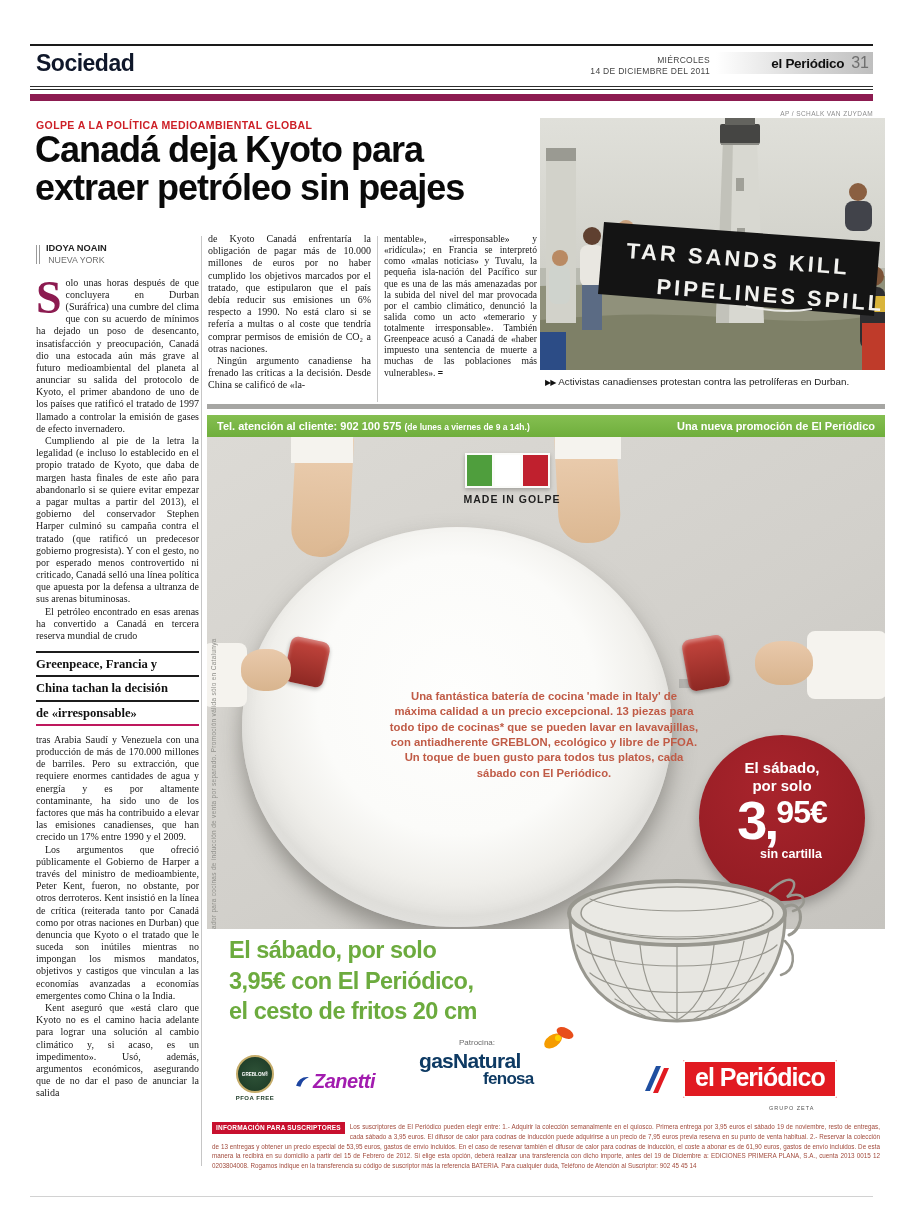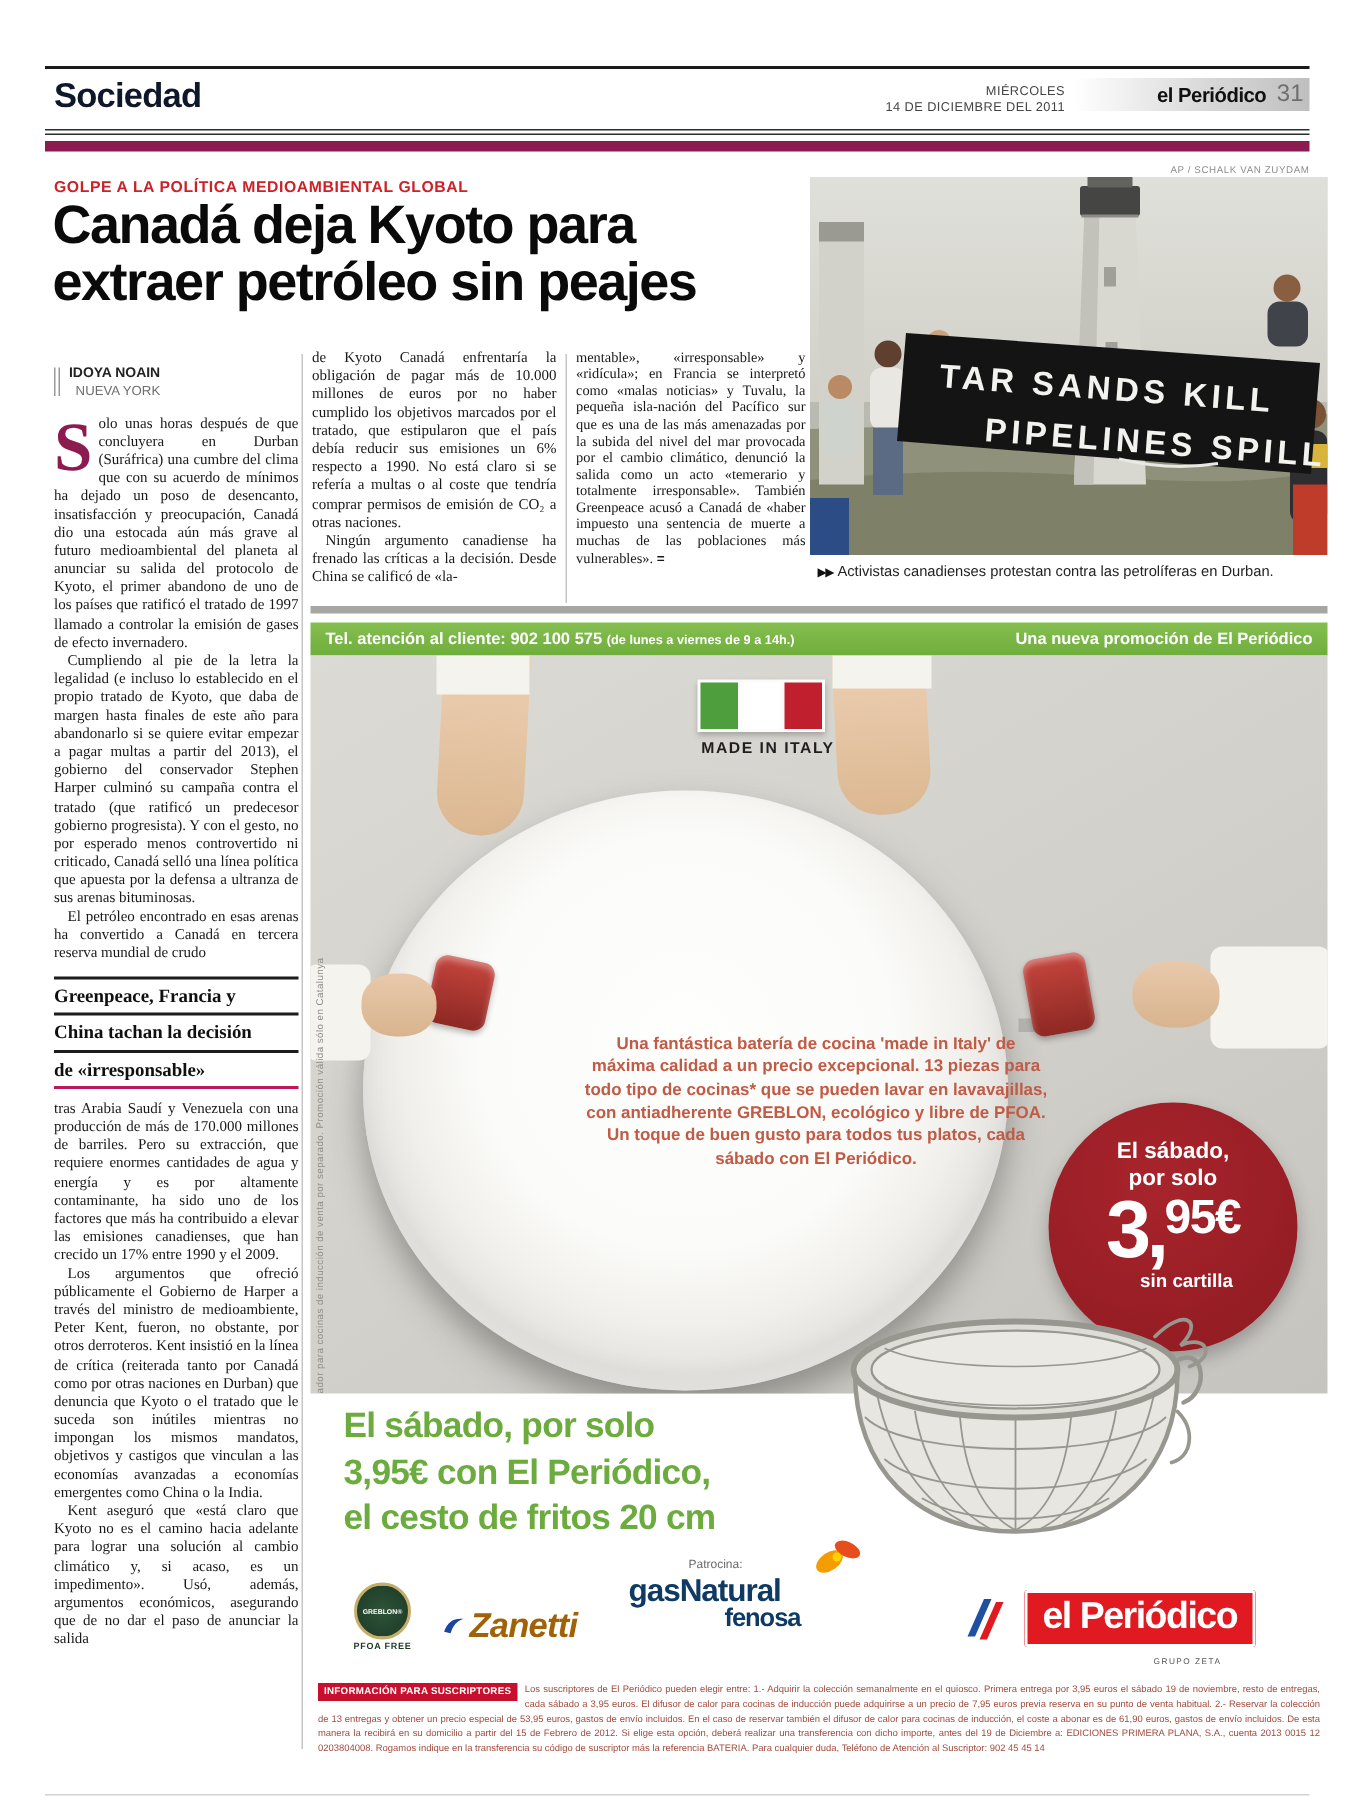--- a/index.html
+++ b/index.html
@@ -30,21 +30,21 @@
   .vrule1{left:201px;top:236px;height:930px;}
   .vrule2{left:377px;top:236px;height:166px;}
 
   .col{text-align:justify;}
   .col1{left:36px;top:232px;width:163px;}
   .col2{left:208px;top:233px;width:163px;}
   .col3{left:384px;top:233px;width:153px;}
 
   .standfirst{font-size:14.5px;line-height:1.2;color:#161616;letter-spacing:-0.2px;text-align:left;}
   .bullet{display:inline-block;width:5px;height:5px;border:3px solid #cd2027;border-radius:50%;margin-right:3px;vertical-align:1px;}
-  .byline{margin-top:11px;display:flex;align-items:center;text-align:right;}
+  .byline{margin-top:11px;display:flex;align-items:center;text-align:center;}
   .byline-mark{width:2px;height:19px;border-left:1px solid #999;border-right:1px solid #999;margin-right:6px;}
   .byline-name{font-size:9.3px;font-weight:bold;color:#222;line-height:1.25;}
   .byline-place{font-size:8.8px;color:#6e6e6e;line-height:1.25;}
 
   .bodytext{font-family:"Liberation Serif",serif;font-size:10px;line-height:1.22;color:#181818;margin-top:11px;}
   .bodytext p{margin:0;text-indent:9px;}
   .bodytext p.first{text-indent:0;}
   .dropcap{float:left;font-family:"Liberation Serif",serif;font-size:46px;line-height:0.78;font-weight:bold;
            color:#8c1b50;margin:3px 4px 0 0;}
   .col3txt{font-size:9.6px;line-height:1.16;margin-top:0;}
@@ -107,21 +107,21 @@
   .offer{position:absolute;left:22px;top:520px;font-size:23.5px;font-weight:bold;color:#6cab3e;
          line-height:1.3;letter-spacing:-0.5px;z-index:8;}
 
   .greblon{position:absolute;left:16px;top:640px;width:64px;text-align:center;z-index:8;}
   .greblon-circle{width:34px;height:34px;margin:0 auto;border-radius:50%;border:2px solid #c6ad6b;
                   background:radial-gradient(#2f5338,#1b3925);color:#fff;font-size:4.6px;font-weight:bold;
                   display:flex;align-items:center;justify-content:center;}
   .greblon-foot{margin-top:2px;font-size:6px;font-weight:bold;color:#1b3925;letter-spacing:0.5px;}
 
   .zanetti{position:absolute;left:88px;top:655px;display:flex;align-items:center;gap:3px;z-index:8;}
-  .zanetti-word{color:#a16207;font-weight:bold;font-style:italic;font-size:23px;letter-spacing:-0.5px;}
+  .zanetti-word{color:#a21caf;font-weight:bold;font-style:italic;font-size:20px;letter-spacing:-0.5px;}
 
   .patrocina{position:absolute;left:252px;top:623px;font-size:8px;color:#6b6b6b;z-index:8;}
   .gasnatural{position:absolute;left:212px;top:636px;color:#0e3a63;font-weight:bold;z-index:8;line-height:0.95;}
   .gn1{font-size:21px;letter-spacing:-0.7px;}
   .gn2{font-size:17px;letter-spacing:-0.7px;padding-left:64px;}
   .butterfly{position:absolute;left:332px;top:606px;z-index:8;}
 
   .ep-logo{position:absolute;left:432px;top:645px;display:flex;align-items:center;gap:6px;z-index:8;}
   .ep-icon{width:38px;height:38px;background:#ffffff;}
   .ep-red{background:#e11a21;color:#fff;font-weight:bold;font-size:25px;letter-spacing:-1px;
@@ -283,21 +283,21 @@
       <div class="hand" style="left:34px;top:212px;width:50px;height:42px;"></div>
       <div class="handle" style="left:478px;top:200px;width:42px;height:52px;transform:rotate(-10deg);"></div>
       <div class="sleeve" style="left:600px;top:194px;width:80px;height:68px;"></div>
       <div class="hand" style="left:548px;top:204px;width:58px;height:44px;"></div>
 
       <div class="flag">
         <div class="f-green"></div>
         <div class="f-white"></div>
         <div class="f-red"></div>
       </div>
-      <div class="made-italy">MADE IN ITALY</div>
+      <div class="made-italy">MADE IN GOLPE</div>
 
       <div class="plate-body">Una fantástica batería de cocina 'made in Italy' de máxima calidad a un precio excepcional. 13 piezas para todo tipo de cocinas* que se pueden lavar en lavavajillas, con antiadherente GREBLON, ecológico y libre de PFOA. Un toque de buen gusto para todos tus platos, cada sábado con El Periódico.</div>
 
       <div class="badge">
         <div class="badge-top">
           <div>El sábado,</div>
           <div>por solo</div>
         </div>
         <div class="badge-price">
           <span class="p-big">3,</span><span class="p-small">95€</span>

